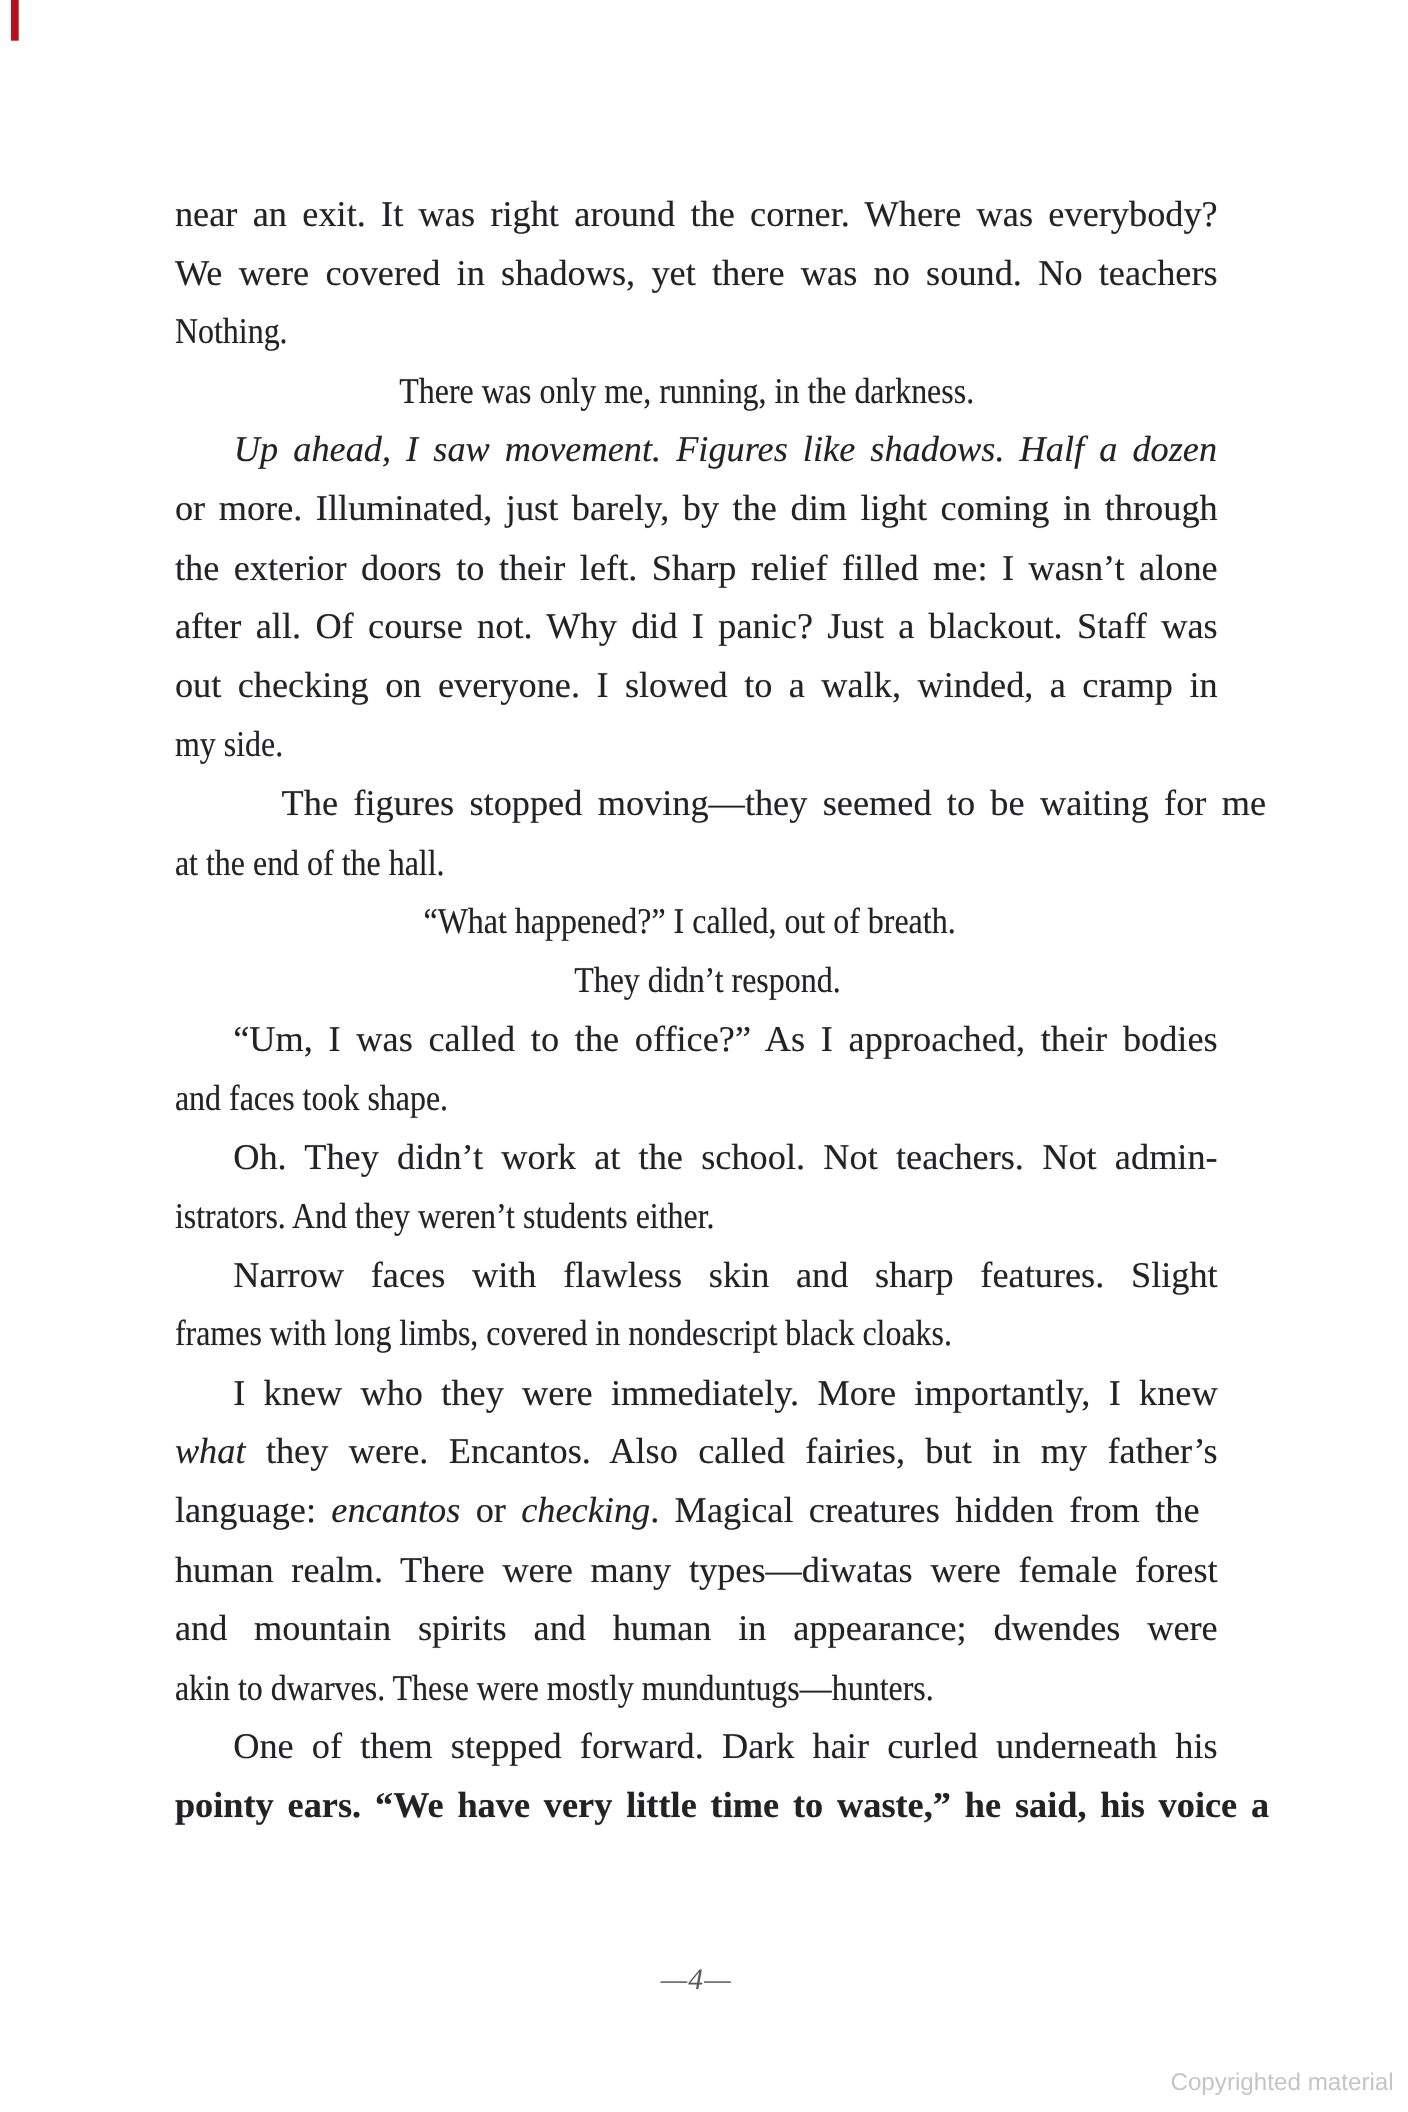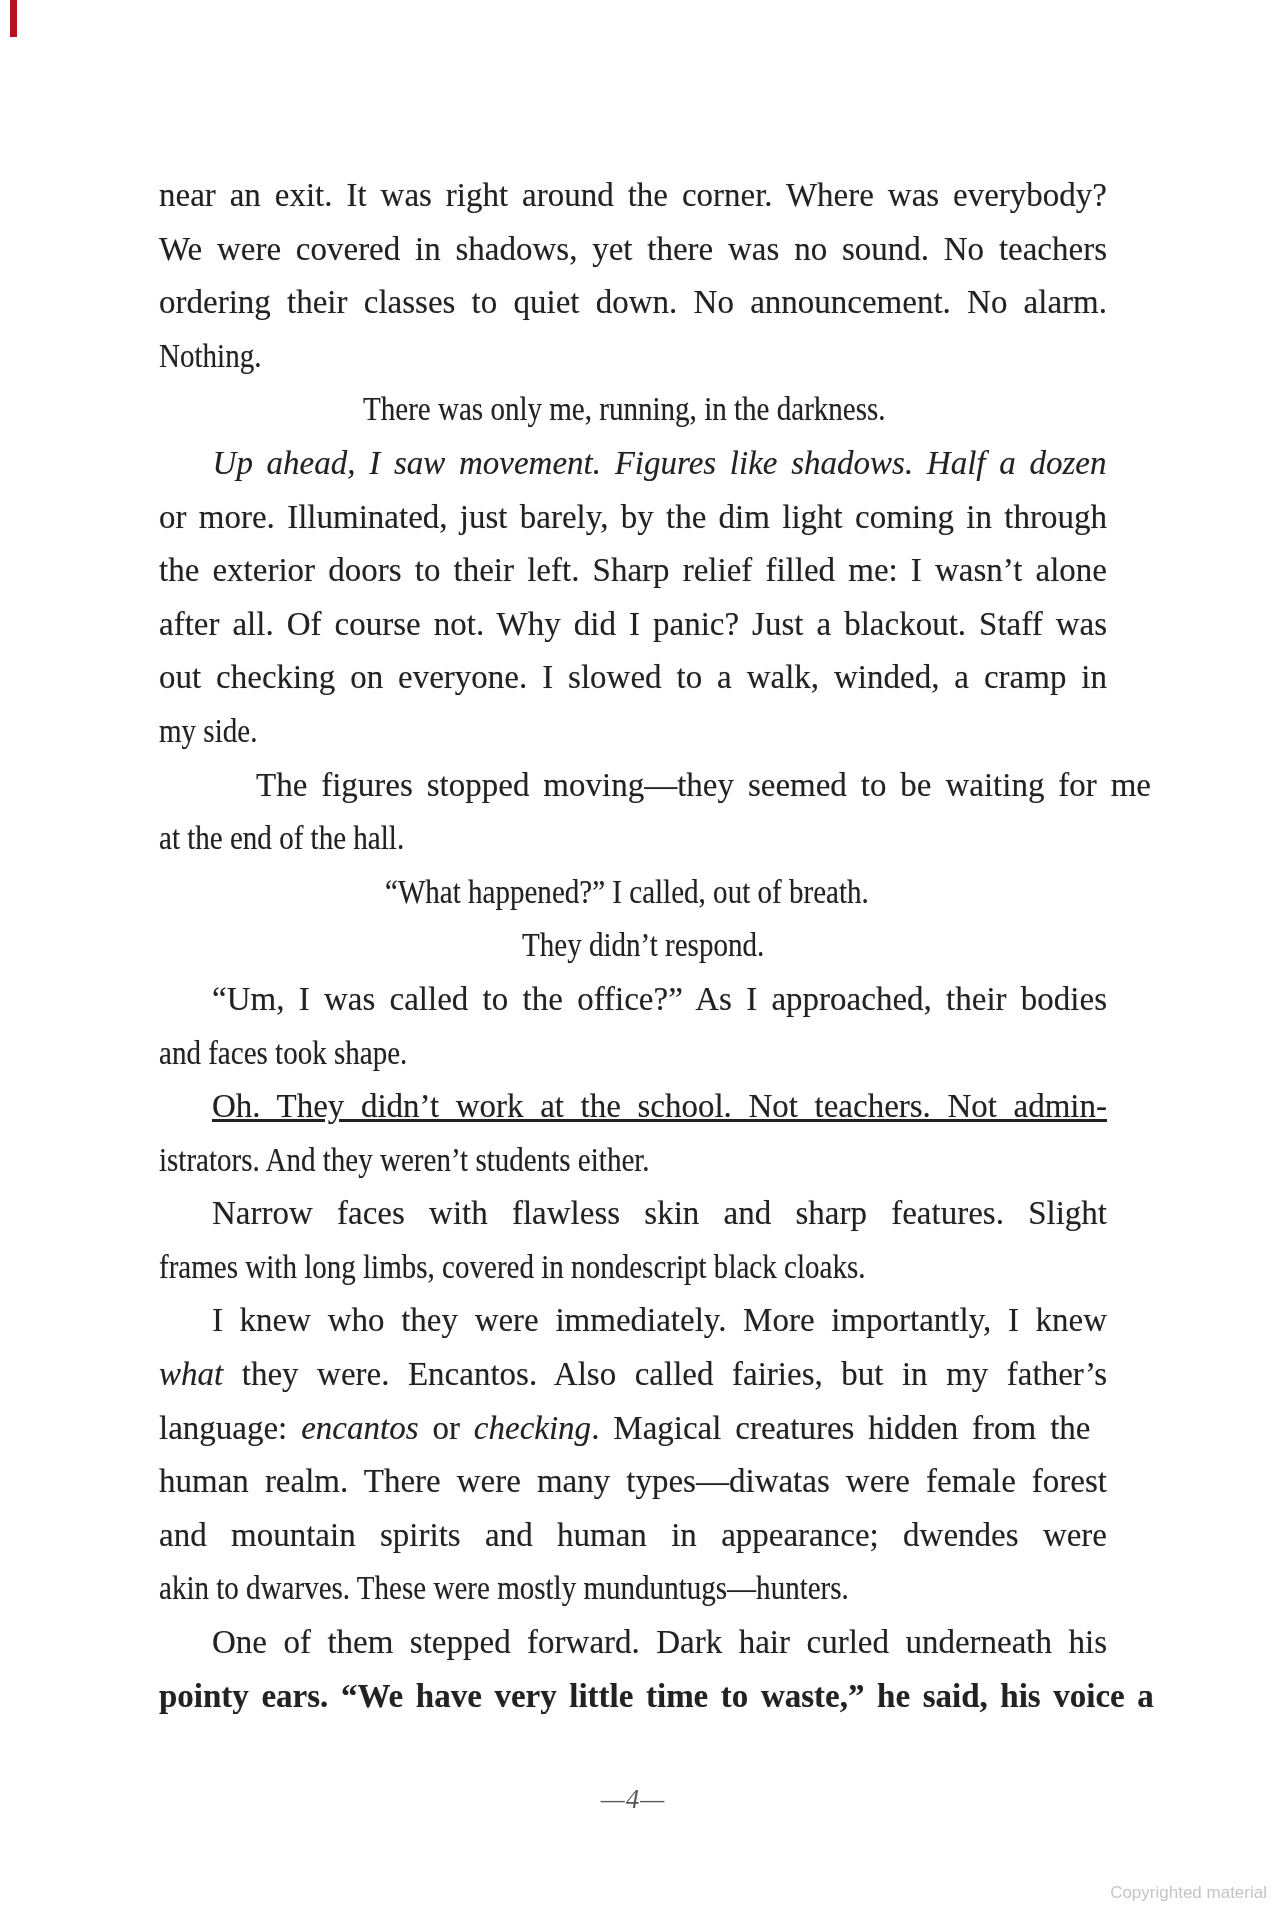--- a/index.html
+++ b/index.html
@@ -46,48 +46,47 @@
     height: 34px; line-height: 34px;
     text-align: center;
     font-size: 27px;
     font-style: italic;
     letter-spacing: 1px;
   }
   .watermark {
     position: absolute;
     right: 13px; top: 1881px;
     font-family: "Liberation Sans", "DejaVu Sans", sans-serif;
-    font-size: 17px;
+    font-size: 22px;
     line-height: 24px;
   }
 </style>
 </head>
 <body>
 
 <div class="page" style="background: rgb(255, 255, 255);">
   <div class="red-mark" style="background: rgb(181, 18, 29);"></div>
   <div class="text-block">
       <div class="line" style="color: rgb(34, 34, 36);"><span class="ls" style="word-spacing: 5.68466px;"><span>near an exit. It was right around the corner. Where was everybody?</span></span></div>
       <div class="line" style="color: rgb(34, 34, 36);"><span class="ls" style="word-spacing: 6.53267px;"><span>We were covered in shadows, yet there was no sound. No teachers</span></span></div>
-      <div class="line" style="color: rgb(34, 34, 36);"><span class="ls" style="word-spacing: 7.98785px;"><span>ordering their classes to quiet down. No announcement. No alarm.</span></span></div>
       <div class="line" style="color: rgb(34, 34, 36);"><span class="ls" style="transform: scaleX(0.88);"><span>Nothing.</span></span></div>
       <div class="line indent" style="color: rgb(34, 34, 36);"><span class="ls" style="transform: scaleX(0.88);"><span>There was only me, running, in the darkness.</span></span></div>
       <div class="line indent" style="color: rgb(34, 34, 36); font-style: italic;"><span class="ls" style="word-spacing: 5.46406px;"><span>Up ahead, I saw movement. Figures like shadows. Half a dozen</span></span></div>
       <div class="line" style="color: rgb(34, 34, 36);"><span class="ls" style="word-spacing: 4.05682px;"><span>or more. Illuminated, just barely, by the dim light coming in through</span></span></div>
       <div class="line" style="color: rgb(34, 34, 36);"><span class="ls" style="word-spacing: 4.90104px;"><span>the exterior doors to their left. Sharp relief filled me: I wasn’t alone</span></span></div>
       <div class="line" style="color: rgb(34, 34, 36);"><span class="ls" style="word-spacing: 4.77885px;"><span>after all. Of course not. Why did I panic? Just a blackout. Staff was</span></span></div>
       <div class="line" style="color: rgb(34, 34, 36);"><span class="ls" style="word-spacing: 6.68099px;"><span>out checking on everyone. I slowed to a walk, winded, a cramp in</span></span></div>
       <div class="line" style="color: rgb(34, 34, 36);"><span class="ls" style="transform: scaleX(0.88);"><span>my side.</span></span></div>
       <div class="line indent" style="color: rgb(34, 34, 36);"><span class="ls" style="word-spacing: 5.66146px; margin-left: 44px;"><span>The figures stopped moving—they seemed to be waiting for me</span></span></div>
       <div class="line" style="color: rgb(34, 34, 36);"><span class="ls" style="transform: scaleX(0.88);"><span>at the end of the hall.</span></span></div>
       <div class="line indent" style="color: rgb(34, 34, 36);"><span class="ls" style="transform: scaleX(0.88);"><span>“What happened?” I called, out of breath.</span></span></div>
       <div class="line indent" style="color: rgb(34, 34, 36);"><span class="ls" style="transform: scaleX(0.88);"><span>They didn’t respond.</span></span></div>
       <div class="line indent" style="color: rgb(34, 34, 36);"><span class="ls" style="word-spacing: 6.02983px;"><span>“Um, I was called to the office?” As I approached, their bodies</span></span></div>
       <div class="line" style="color: rgb(34, 34, 36);"><span class="ls" style="transform: scaleX(0.88);"><span>and faces took shape.</span></span></div>
-      <div class="line indent" style="color: rgb(34, 34, 36);"><span class="ls" style="word-spacing: 8.32969px; text-decoration: underline;"><span>Oh. They didn’t work at the school. Not teachers. Not admin-</span></span></div>
+      <div class="line indent" style="color: rgb(34, 34, 36);"><span class="ls" style="word-spacing: 8.32969px;"><span>Oh. They didn’t work at the school. Not teachers. Not admin-</span></span></div>
       <div class="line" style="color: rgb(34, 34, 36);"><span class="ls" style="transform: scaleX(0.88);"><span>istrators. And they weren’t students either.</span></span></div>
       <div class="line indent" style="color: rgb(34, 34, 36);"><span class="ls" style="word-spacing: 15.9941px;"><span>Narrow faces with flawless skin and sharp features. Slight</span></span></div>
       <div class="line" style="color: rgb(34, 34, 36);"><span class="ls" style="transform: scaleX(0.88);"><span>frames with long limbs, covered in nondescript black cloaks.</span></span></div>
       <div class="line indent" style="color: rgb(34, 34, 36);"><span class="ls" style="word-spacing: 8.38021px;"><span>I knew who they were immediately. More importantly, I knew</span></span></div>
       <div class="line" style="color: rgb(34, 34, 36);"><span class="ls" style="word-spacing: 10.2734px;"><i>what</i><span> they were. Encantos. Also called fairies, but in my father’s</span></span></div>
       <div class="line" style="color: rgb(34, 34, 36);"><span class="ls" style="word-spacing: 5.66992px;"><span>language: </span><i>encantos</i><span> or </span><i>checking</i><span>. Magical creatures hidden from the</span></span></div>
       <div class="line" style="color: rgb(34, 34, 36);"><span class="ls" style="word-spacing: 7.81836px;"><span>human realm. There were many types—diwatas were female forest</span></span></div>
       <div class="line" style="color: rgb(34, 34, 36);"><span class="ls" style="word-spacing: 16.0957px;"><span>and mountain spirits and human in appearance; dwendes were</span></span></div>
       <div class="line" style="color: rgb(34, 34, 36);"><span class="ls" style="transform: scaleX(0.88);"><span>akin to dwarves. These were mostly munduntugs—hunters.</span></span></div>
       <div class="line indent" style="color: rgb(34, 34, 36);"><span class="ls" style="word-spacing: 8.21701px;"><span>One of them stepped forward. Dark hair curled underneath his</span></span></div>

